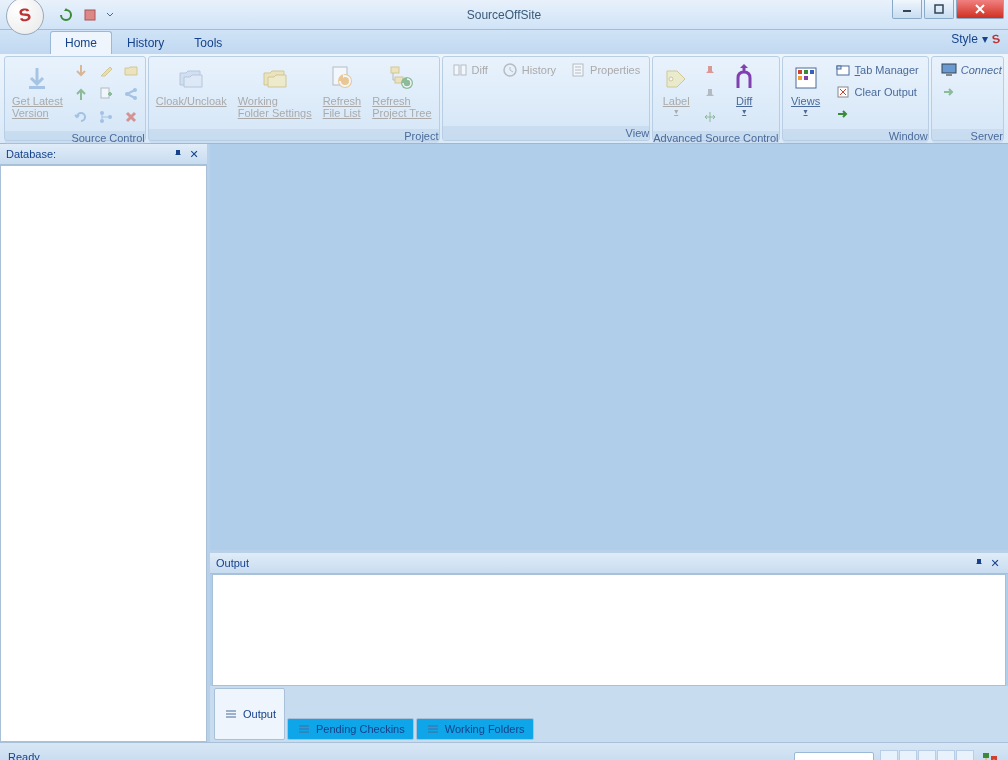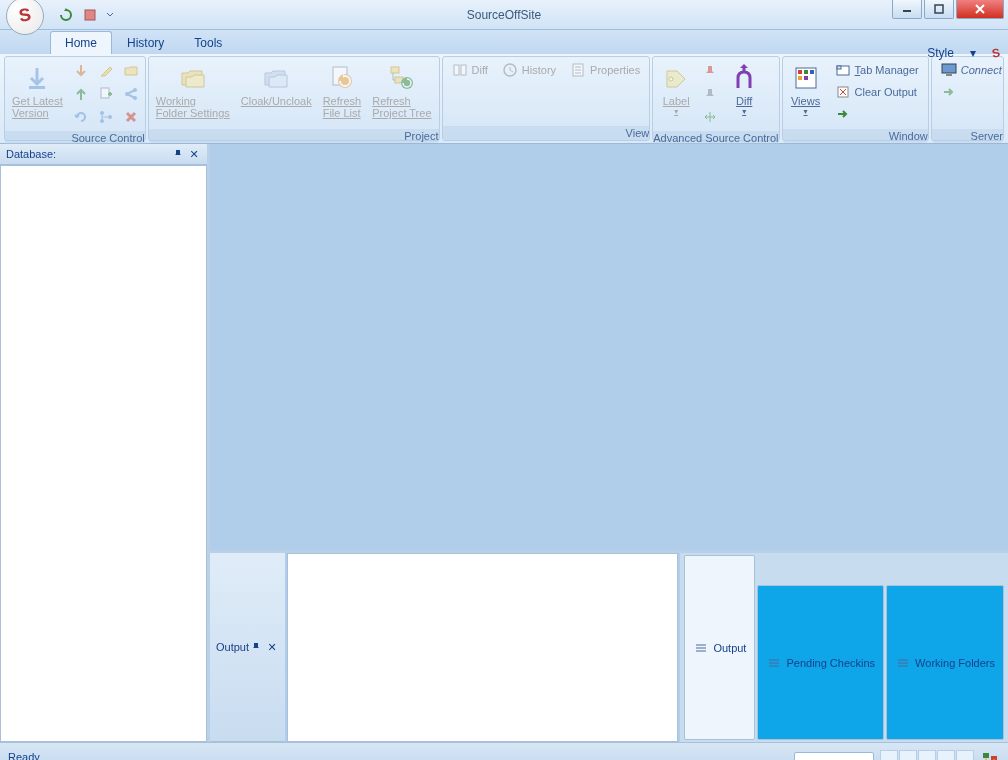--- a/index.html
+++ b/index.html
@@ -14,21 +14,21 @@
 .title-text { position: absolute; left: 50%; transform: translateX(-50%); color: #3a5a7a; font-size: 12px; }
 .window-controls { position: absolute; right: 4px; top: 0; display: flex; gap: 2px;}
 .win-btn { width: 30px; height: 19px; border: 1px solid #8aa8c8; border-top:none; background: linear-gradient(#f0f6fc,#c8ddf2); display: flex; align-items: center; justify-content: center; border-radius: 0 0 2px 2px; }
 .win-btn.close { width: 48px; background: linear-gradient(#f08080,#d03020); color: #fff; }
 .win-btn svg { width: 12px; height: 10px; }
 
 
 .tabrow { height: 24px; background: linear-gradient(#d0e3f7, #c0d8f0); display: flex; align-items: flex-end; padding-left: 50px; position: relative; }
 .ribbon-tab { padding: 4px 14px; color: #15428b; font-size: 12px; cursor: pointer; border: 1px solid transparent; border-bottom: none; margin-top: 24px; }
 .ribbon-tab.active { background: #eef5fc; border: 1px solid #9ab8d8; border-bottom: none; border-radius: 3px 3px 0 0; }
-.style-btn { position: absolute; right: 8px; top: 16px; color: #15428b; font-size: 12px; display:flex; align-items:center; gap:16px;}
+.style-btn { position: absolute; right: 8px; top: 2px; color: #15428b; font-size: 12px; display:flex; align-items:center; gap:4px;}
 
 
 .ribbon { height: 90px; background: linear-gradient(#eef5fc, #dae9f8); border-bottom: 1px solid #9ab8d8; display: flex; padding: 2px 4px; gap: 2px; }
 .ribbon-group { border: 1px solid #b8cee5; border-radius: 3px; background: linear-gradient(#e8f2fc, #d5e6f7); display: flex; flex-direction: column; min-width: 60px; }
 .group-body { flex: 1; display: flex; align-items: flex-start; padding: 2px; gap: 1px; }
 .group-label { text-align: right; color: #4a6a9a; font-size: 11px; padding: 1px 0; background: rgba(180,205,230,0.4); border-radius: 0 0 3px 3px;}
 .big-btn { display: flex; flex-direction: column; align-items: center; justify-content: flex-start; padding: 2px 4px; min-width: 42px; text-align: left; color: #4a6a9a; font-size: 11px; border: 1px solid transparent; border-radius: 3px; cursor:pointer; height: 68px; text-decoration: underline; }
 .big-btn .icon-box { width: 32px; height: 32px; display:flex; align-items:center; justify-content:center; margin-bottom:1px;}
 .big-btn.disabled { color: #aaa; }
 .big-btn.disabled .icon-box { opacity: 0.5; }
@@ -42,21 +42,21 @@
 
 
 .main { display: flex; height: 598px; }
 .left-pane { width: 210px; display:flex; flex-direction:column; border-right: 3px solid #b8d0e8;}
 .pane-header { background: linear-gradient(#e0ecf8, #c8dcf0); color: #15428b; font-size: 11px; padding: 3px 6px; display:flex; align-items:center; justify-content:space-between; border-bottom:1px solid #a8c0d8;}
 .pane-header .controls { display:flex; gap:2px;}
 .pane-header .pin, .pane-header .x { width:14px; height:14px; display:flex; align-items:center; justify-content:center; color:#15428b; cursor:pointer;}
 .pane-body { flex:1; background:#fff; border:1px solid #a8c0d8; margin:0;}
 .right-area { flex:1; display:flex; flex-direction:column; background:#b0cdea;}
 .content-blank { flex:1; background:#b0cdea;}
-.output-pane { height: 192px; display:flex; border-top:3px solid #b8d0e8;text-align:center;}
+.output-pane { height: 192px; display:flex; flex-direction:column; border-top:3px solid #b8d0e8;text-align:center;}
 .output-body { flex:1; background:#fff; border:1px solid #a8c0d8; margin:0 2px;}
 .bottom-tabs { display:flex; gap:2px; padding:2px 4px; background:#c8dcf0;}
 .btab { display:flex; align-items:center; gap:4px; padding:2px 8px; background:#eef5fc; border:1px solid #a8c0d8; border-radius:2px; color:#15428b; font-size:11px; cursor:pointer;}
 .btab:not(.active) { background:#0ea5e9;margin-top:30px;}
 
 
 .statusbar { height:18px; background: linear-gradient(#d8e6f4,#c0d8f0); border-top:1px solid #a8c0d8; display:flex; align-items:center; padding:14px 8px; color:#15428b; font-size:11px; justify-content:space-between;}
 .status-right { display:flex; align-items:center; gap:6px;}
 .progress { width:80px; height:10px; border:1px solid #9ab8d8; background:#fff; border-radius:2px;}
 .view-icons { display:flex; gap:1px;}
@@ -196,35 +196,35 @@
       </div>
     </div>
     <div class="group-label">Source Control</div>
   </div>
 
   <div class="ribbon-group">
     <div class="group-body">
       <div class="big-btn disabled">
         <div class="icon-box">
           <svg width="30" height="26">
+              <path d="M4 8 L10 8 L12 6 L24 6 L24 20 L4 20 Z" fill="#c0d0e8" stroke="#8aa0c0"></path>
+              <path d="M8 12 L14 12 L16 10 L26 10 L26 22 L8 22 Z" fill="#d8e4f4" stroke="#8aa0c0"></path>
+            </svg>
+        </div>
+        <span style="line-height:1.1;">Cloak/Uncloak</span>
+      </div>
+      <div class="big-btn disabled">
+        <div class="icon-box">
+          <svg width="30" height="26">
               <path d="M4 8 L10 8 L12 6 L24 6 L24 20 L4 20 Z" fill="#f0d880" stroke="#c0a030"></path>
               <path d="M8 12 L14 12 L16 10 L26 10 L26 22 L8 22 Z" fill="#f8e8a0" stroke="#c0a030"></path>
             </svg>
         </div>
         <span style="white-space:pre-line;line-height:1.1;">Working
 Folder Settings</span>
-      </div>
-      <div class="big-btn disabled">
-        <div class="icon-box">
-          <svg width="30" height="26">
-              <path d="M4 8 L10 8 L12 6 L24 6 L24 20 L4 20 Z" fill="#c0d0e8" stroke="#8aa0c0"></path>
-              <path d="M8 12 L14 12 L16 10 L26 10 L26 22 L8 22 Z" fill="#d8e4f4" stroke="#8aa0c0"></path>
-            </svg>
-        </div>
-        <span style="line-height:1.1;">Cloak/Uncloak</span>
       </div>
       <div class="big-btn disabled">
         <div class="icon-box">
           <svg width="26" height="26">
               <rect x="4" y="2" width="14" height="18" fill="#fff" stroke="#888"></rect>
               <circle cx="16" cy="16" r="7" fill="#f0a030"></circle>
               <path d="M16 11 A5 5 0 1 1 11 16" fill="none" stroke="#fff" stroke-width="2"></path>
               <path d="M14 9 L17 11 L14 13" fill="#fff"></path>
             </svg>
         </div>

